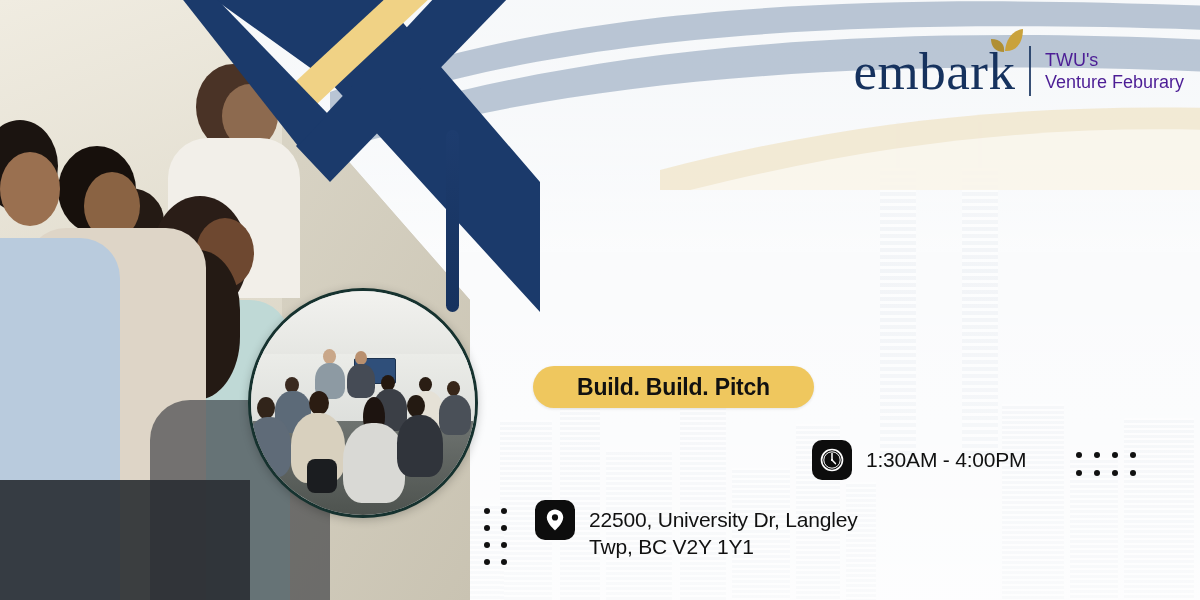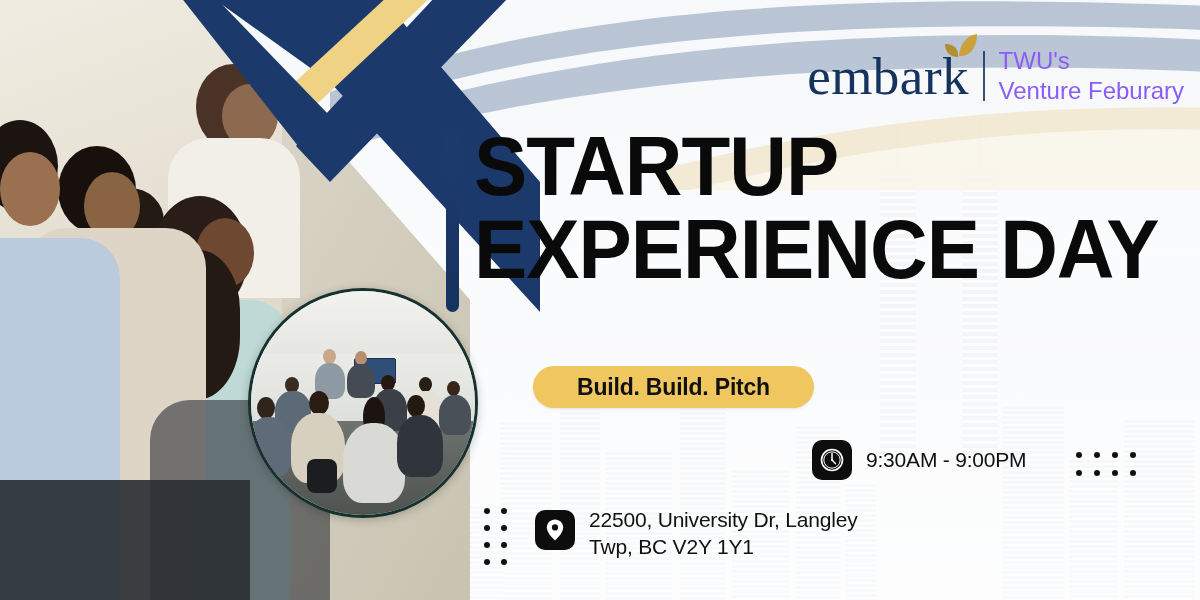--- a/index.html
+++ b/index.html
@@ -108,21 +108,21 @@
   }
   .logo-mark { position:relative; display:flex; align-items:flex-end; }
   .logo-word {
     font-family:"Liberation Serif", serif;
     font-size:53px; line-height:.92;
     color:#16325e; letter-spacing:.5px;
   }
   .leaf-svg { position:absolute; right:-12px; top:-20px; }
   .logo-div { width:1.5px; height:50px; background:#16325e; opacity:.85; }
   .logo-sub {
-    color:#8b5cf6; font-size:24px; line-height:1.25; font-weight:400;
+    color:#4c1d95; font-size:18px; line-height:1.25; font-weight:400;
     white-space:nowrap;
   }
 
   
   .headline {
     position:absolute; left:474px; top:128px; width:726px;
   }
   .headline .line {
     font-family:"Liberation Sans", sans-serif;
     font-weight:700;
@@ -153,21 +153,21 @@
   .info-icon {
     width:40px; height:40px; border-radius:10px;
     background:#0d0d0d;
     display:flex; align-items:center; justify-content:center;
     flex:0 0 40px;
   }
   .info-row { position:absolute; display:flex; align-items:flex-start; gap:14px; }
   .info-text { font-size:21px; color:#111; line-height:1.28; letter-spacing:-.2px; padding-top:7px; }
   .row-date { left:535px; top:440px; }
   .row-time { left:812px; top:440px; }
-  .row-loc  { left:535px; top:500px;align-items:center; }
+  .row-loc  { left:535px; top:500px; }
 
   
   .dots { position:absolute; display:grid; gap:12px; }
   .dots i { display:block; width:6px; height:6px; border-radius:50%; background:#111; }
   .dots-right { left:1076px; top:452px; grid-template-columns:repeat(4,6px); grid-template-rows:repeat(2,6px); }
   .dots-left  { left:484px; top:508px; grid-template-columns:repeat(2,6px); grid-template-rows:repeat(4,6px); gap:11px; }
 </style>
 </head>
 <body>
 
@@ -269,24 +269,20 @@
     <div class="attendee" style="left:146px; top:124px; width:46px; height:62px; background:#30343b;"></div>
 
     <div class="att-head" style="left:6px;   top:106px; width:18px; height:22px; background:#31241a;"></div>
     <div class="attendee" style="left:-4px;  top:126px; width:44px; height:60px; background:#5f6b78;"></div>
 
     <div style="position:absolute;left:56px;top:168px;width:30px;height:34px;background:#1b1d20;border-radius:8px;"></div>
   </div>
 
   <div class="title-bar"></div>
 
-  <div class="headline">
-    <div class="line l1">STARTUP</div>
-    <div class="line l2">EXPERIENCE DAY</div>
-  </div>
 
   <div class="logo-wrap">
     <div class="logo-mark">
       <span class="logo-word">embark</span>
       <svg class="leaf-svg" width="44" height="38" viewBox="0 0 44 38">
         <path d="M40,2 C40,18 31,25 22,24 C23,11 31,3 40,2 Z" fill="#c9a23c"></path>
         <path d="M8,12 C18,12 22,18 21,25 C12,25 8,19 8,12 Z" fill="#b08f33"></path>
         <path d="M21,25 C17,28 14,32 12,37" stroke="#16325e" stroke-width="0" fill="none"></path>
       </svg>
     </div>
@@ -305,21 +301,21 @@
   <div class="info-row row-time">
     <div class="info-icon">
       <svg width="26" height="26" viewBox="0 0 26 26">
         <circle cx="13" cy="13" r="10.5" fill="none" stroke="#fff" stroke-width="1.6"></circle>
         <circle cx="13" cy="13" r="8.2" fill="none" stroke="#fff" stroke-width="1"></circle>
         <line x1="13" y1="13" x2="13" y2="6.6" stroke="#fff" stroke-width="1.5" stroke-linecap="round"></line>
         <line x1="13" y1="13" x2="16.4" y2="16.6" stroke="#fff" stroke-width="1.5" stroke-linecap="round"></line>
         <circle cx="13" cy="13" r="1" fill="#fff"></circle>
       </svg>
     </div>
-    <div class="info-text">9:30AM - 9:00PM</div>
+    <div class="info-text">1:30AM - 4:00PM</div>
   </div>
 
   <div class="info-row row-loc">
     <div class="info-icon">
       <svg width="22" height="24" viewBox="0 0 22 24">
         <path d="M11,1.5 C15.6,1.5 19.2,5.1 19.2,9.6 C19.2,15.4 11,22.5 11,22.5 C11,22.5 2.8,15.4 2.8,9.6 C2.8,5.1 6.4,1.5 11,1.5 Z" fill="#fff"></path>
         <circle cx="11" cy="9.4" r="3.1" fill="#0d0d0d"></circle>
       </svg>
     </div>
     <div class="info-text">

